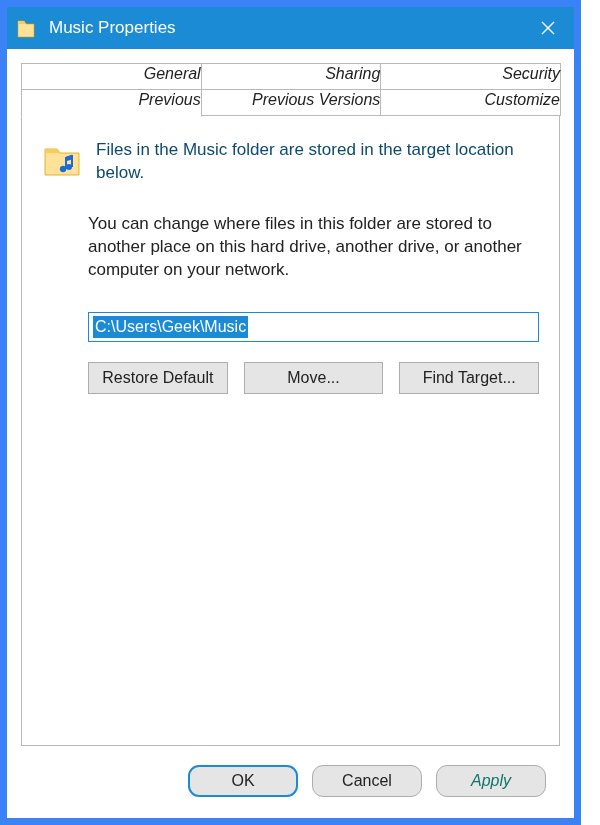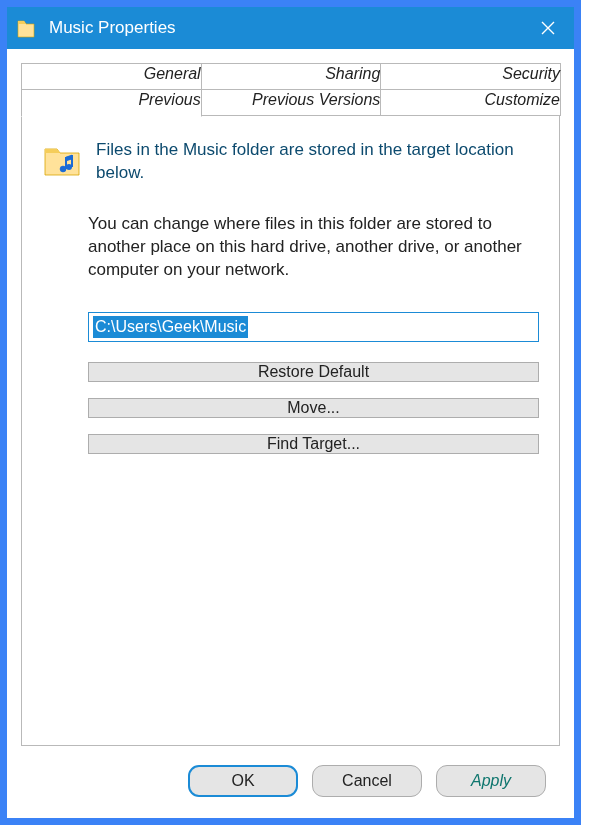--- a/index.html
+++ b/index.html
@@ -121,21 +121,20 @@
     font-size: 16px;
     padding: 0 2px;
     line-height: 22px;
     pointer-events: none;
     white-space: pre;
   }
   .btn-row {
     display: flex;
     gap: 16px;
     margin-left: 46px;
-    flex-direction: column;
   }
   .btn {
     flex: 1;
     height: 32px;
     background: #e5e5e5;
     border: 1px solid #adadad;
     font-family: inherit;
     font-size: 16px;
     color: #222;
     cursor: default;

